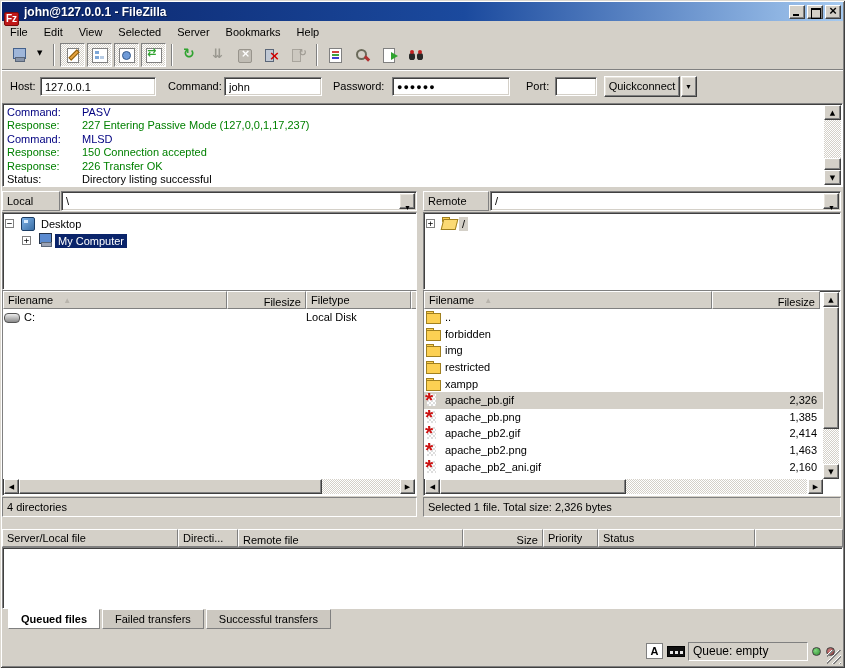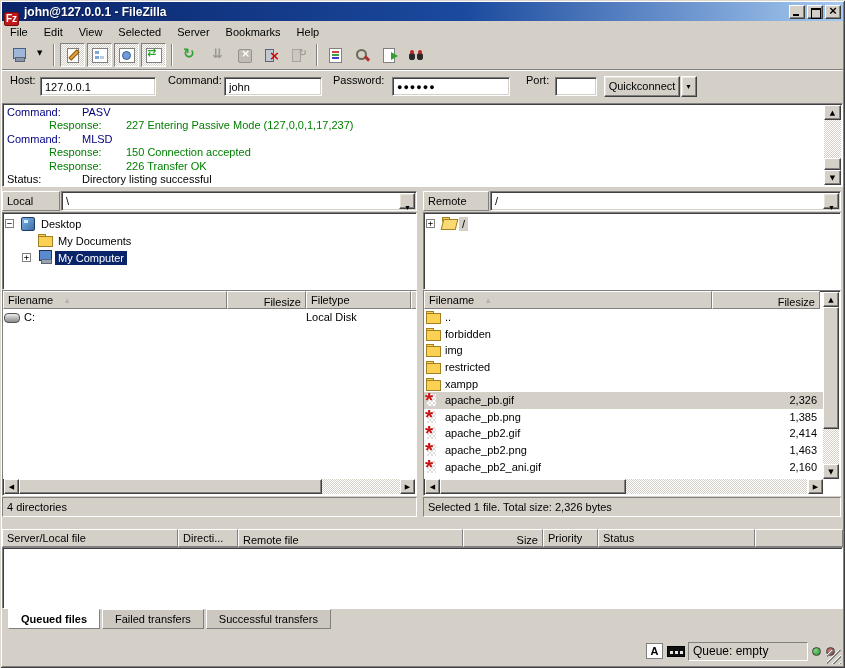--- a/index.html
+++ b/index.html
@@ -56,36 +56,36 @@
   .i-filter::before{content:"";position:absolute;left:2px;top:1px;width:11px;height:13px;background:#fff;border:1px solid #808080;}
   .i-filter::after{content:"";position:absolute;left:5px;top:4px;width:7px;height:2px;background:#D04040;box-shadow:0 3px 0 #40A040,0 6px 0 #4040D0;}
   .i-directory-comparison::before{content:"";position:absolute;left:2px;top:2px;width:7px;height:7px;border:2px solid #6a6a5a;border-radius:50%;}
   .i-directory-comparison::after{content:"";position:absolute;left:10px;top:10px;width:6px;height:3px;background:#b03030;transform:rotate(45deg);}
   .i-synchronized-browsing::before{content:"";position:absolute;left:2px;top:1px;width:10px;height:13px;background:#fff;border:1px solid #808080;}
   .i-synchronized-browsing::after{content:"";position:absolute;right:0px;top:5px;width:0;height:0;border-left:7px solid #2FA32F;border-top:4px solid transparent;border-bottom:4px solid transparent;}
   .i-find-files::before{content:"";position:absolute;left:1px;top:6px;width:6px;height:7px;background:#282828;border-radius:40%;box-shadow:8px 0 0 #282828;}
   .i-find-files::after{content:"";position:absolute;left:2px;top:3px;width:4px;height:4px;background:#c02020;border-radius:50%;box-shadow:8px 0 0 #c02020;}
   
   #quickbar{position:absolute;left:2px;top:69px;right:2px;height:34px;border-top:1px solid #808080;box-shadow:0 1px 0 #fff inset;}
-  .qlabel{position:absolute;top:4px;}
+  .qlabel{position:absolute;top:10px;}
   .tfield{position:absolute;top:7px;height:19px;background:#fff;border:1px solid;border-color:#7a7a7a #fff #fff #7a7a7a;
     box-shadow:inset 1px 1px 0 #404040, inset -1px -1px 0 #d4d0c8;font-family:"Liberation Sans",sans-serif;font-size:11px;padding:1px 4px;}
   .btn3d{background:#D4D0C8;border:1px solid;border-color:#fff #404040 #404040 #fff;box-shadow:inset -1px -1px 0 #808080, inset 1px 1px 0 #e8e4dc;
     font-family:"Liberation Sans",sans-serif;font-size:11px;text-align:center;}
   #qcbtn{position:absolute;left:602px;top:6px;width:76px;height:21px;line-height:19px;}
   #qcarrow{position:absolute;left:679px;top:6px;width:16px;height:21px;}
   #qcarrow::before{content:"▼";position:absolute;left:3px;top:6px;font-size:7px;}
   
   #log{position:absolute;left:2px;top:103px;right:2px;height:84px;background:#fff;border:1px solid;border-color:#808080 #fff #fff #808080;
     box-shadow:inset 1px 1px 0 #404040;}
   #log-lines{position:absolute;left:2px;top:2px;right:19px;bottom:1px;overflow:hidden;}
   .logrow{display:flex;height:13.4px;line-height:13px;white-space:nowrap;}
   .loglabel{width:77px;flex:0 0 auto;padding-left:2px;}
   .command{color:#000080;}
-  .response{color:#008000;padding-left:44px;}
+  .response{color:#008000;}
   .status{color:#000;}
   
   .sbtrack{background-image:linear-gradient(45deg,#d4d0c8 25%,transparent 25%,transparent 75%,#d4d0c8 75%),linear-gradient(45deg,#d4d0c8 25%,#fff 25%,#fff 75%,#d4d0c8 75%);
     background-size:2px 2px;background-position:0 0,1px 1px;position:absolute;}
   .sbbtn{position:absolute;background:#D4D0C8;border:1px solid;border-color:#fff #404040 #404040 #fff;box-shadow:inset -1px -1px 0 #808080;
     display:flex;align-items:center;justify-content:center;font-size:7px;color:#000;font-family:"DejaVu Sans",sans-serif;}
   .sbthumb{position:absolute;background:#D4D0C8;border:1px solid;border-color:#fff #404040 #404040 #fff;box-shadow:inset -1px -1px 0 #808080;}
   
   .sitelabel{position:absolute;top:0;height:20px;line-height:18px;padding:0 4px;background:#D4D0C8;
     border:1px solid;border-color:#fff #808080 #808080 #fff;}
@@ -289,25 +289,20 @@
   </div>
 
   <div class="pane" style="left:2px;top:212px;width:415px;height:78px">
     <div id="local-tree" style="padding-top:2px">
         <div class="trow" style="padding-left: 2px;">
           <div class="expbox exp-minus" style="margin-right: 6px;"></div>
           <div class="ticon desktop-icon"></div>
           <div class="tlabel">Desktop</div>
         </div>
         <div class="trow" style="padding-left: 19px;">
-          <div class="expspacer"></div>
-          <div class="ticon folder-icon"></div>
-          <div class="tlabel">My Documents</div>
-        </div>
-        <div class="trow" style="padding-left: 19px;">
           <div class="expbox exp-plus" style="margin-right: 6px;"></div>
           <div class="ticon computer-icon"></div>
           <div class="tlabel sel">My Computer</div>
         </div>
       </div>
   </div>
   <div class="pane" style="left:423px;top:212px;width:418px;height:78px">
     <div id="remote-tree" style="padding-top:2px">
         <div class="trow" style="padding-left: 2px;">
           <div class="expbox exp-plus" style="margin-right: 6px;"></div>

